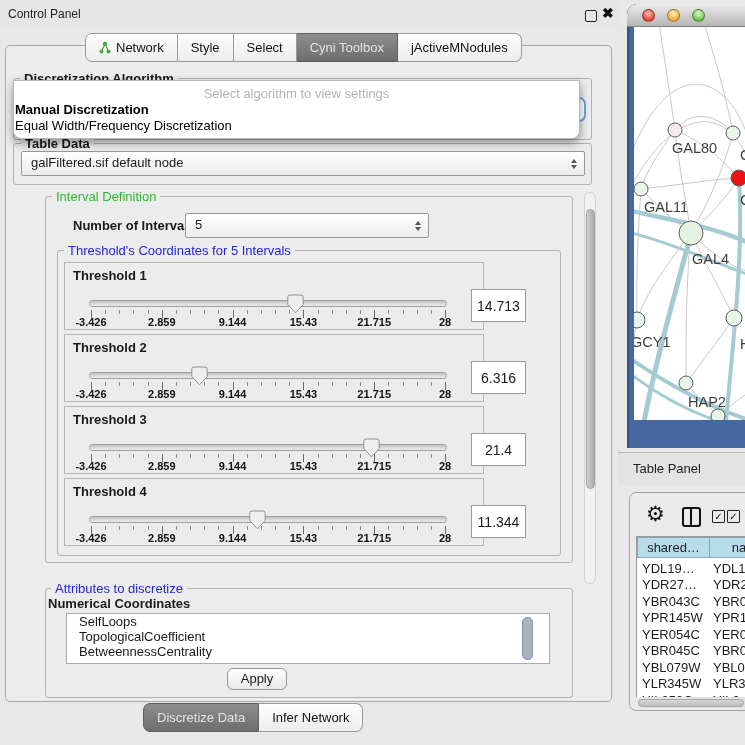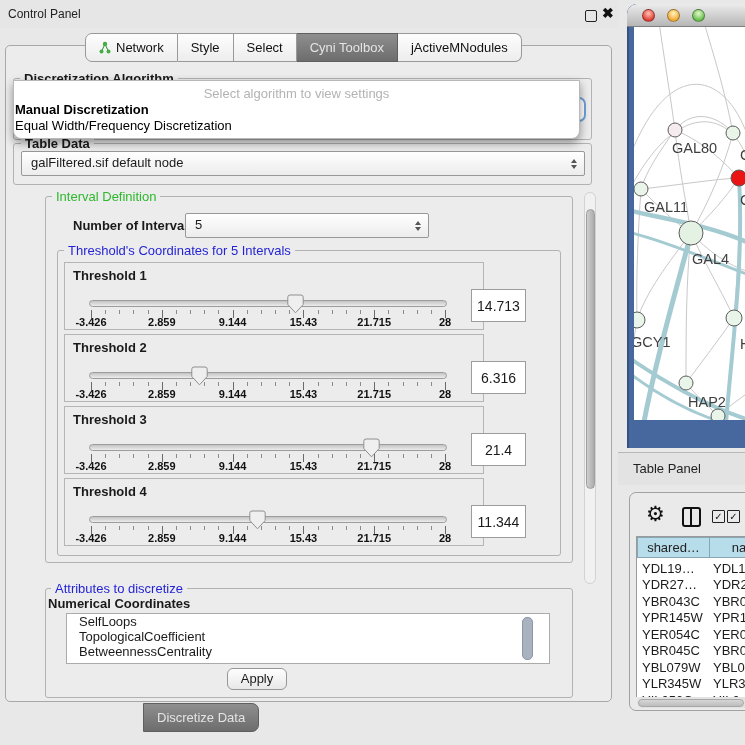--- a/index.html
+++ b/index.html
@@ -339,20 +339,23 @@
       <div class="attr-item">TopologicalCoefficient</div>
       <div class="attr-item">BetweennessCentrality</div>
     </div>
   <div class="abs" id="attr-sb"></div>
 
   <div class="abs" id="apply-btn">Apply</div>
 
   <div class="abs seg-tabs" id="bottom-tabs" style="left:143px;top:703px;">
       <div class="seg selected">
         <span>Discretize Data</span>
+      </div>
+      <div class="seg">
+        <span>Infer Network</span>
       </div>
     </div>
 
   <div class="abs" id="net-window"></div>
   <div class="abs" id="net-titlebar"></div>
   <div class="light" id="light-red"></div>
   <div class="light" id="light-yellow"></div>
   <div class="light" id="light-green"></div>
   <div class="abs" id="net-canvas"><svg width="111" height="393" viewBox="0 0 111 393">
         <path d="M41,103 C60,80 85,90 99,106" fill="none" stroke="#c8c8c8" stroke-width="1"></path>

